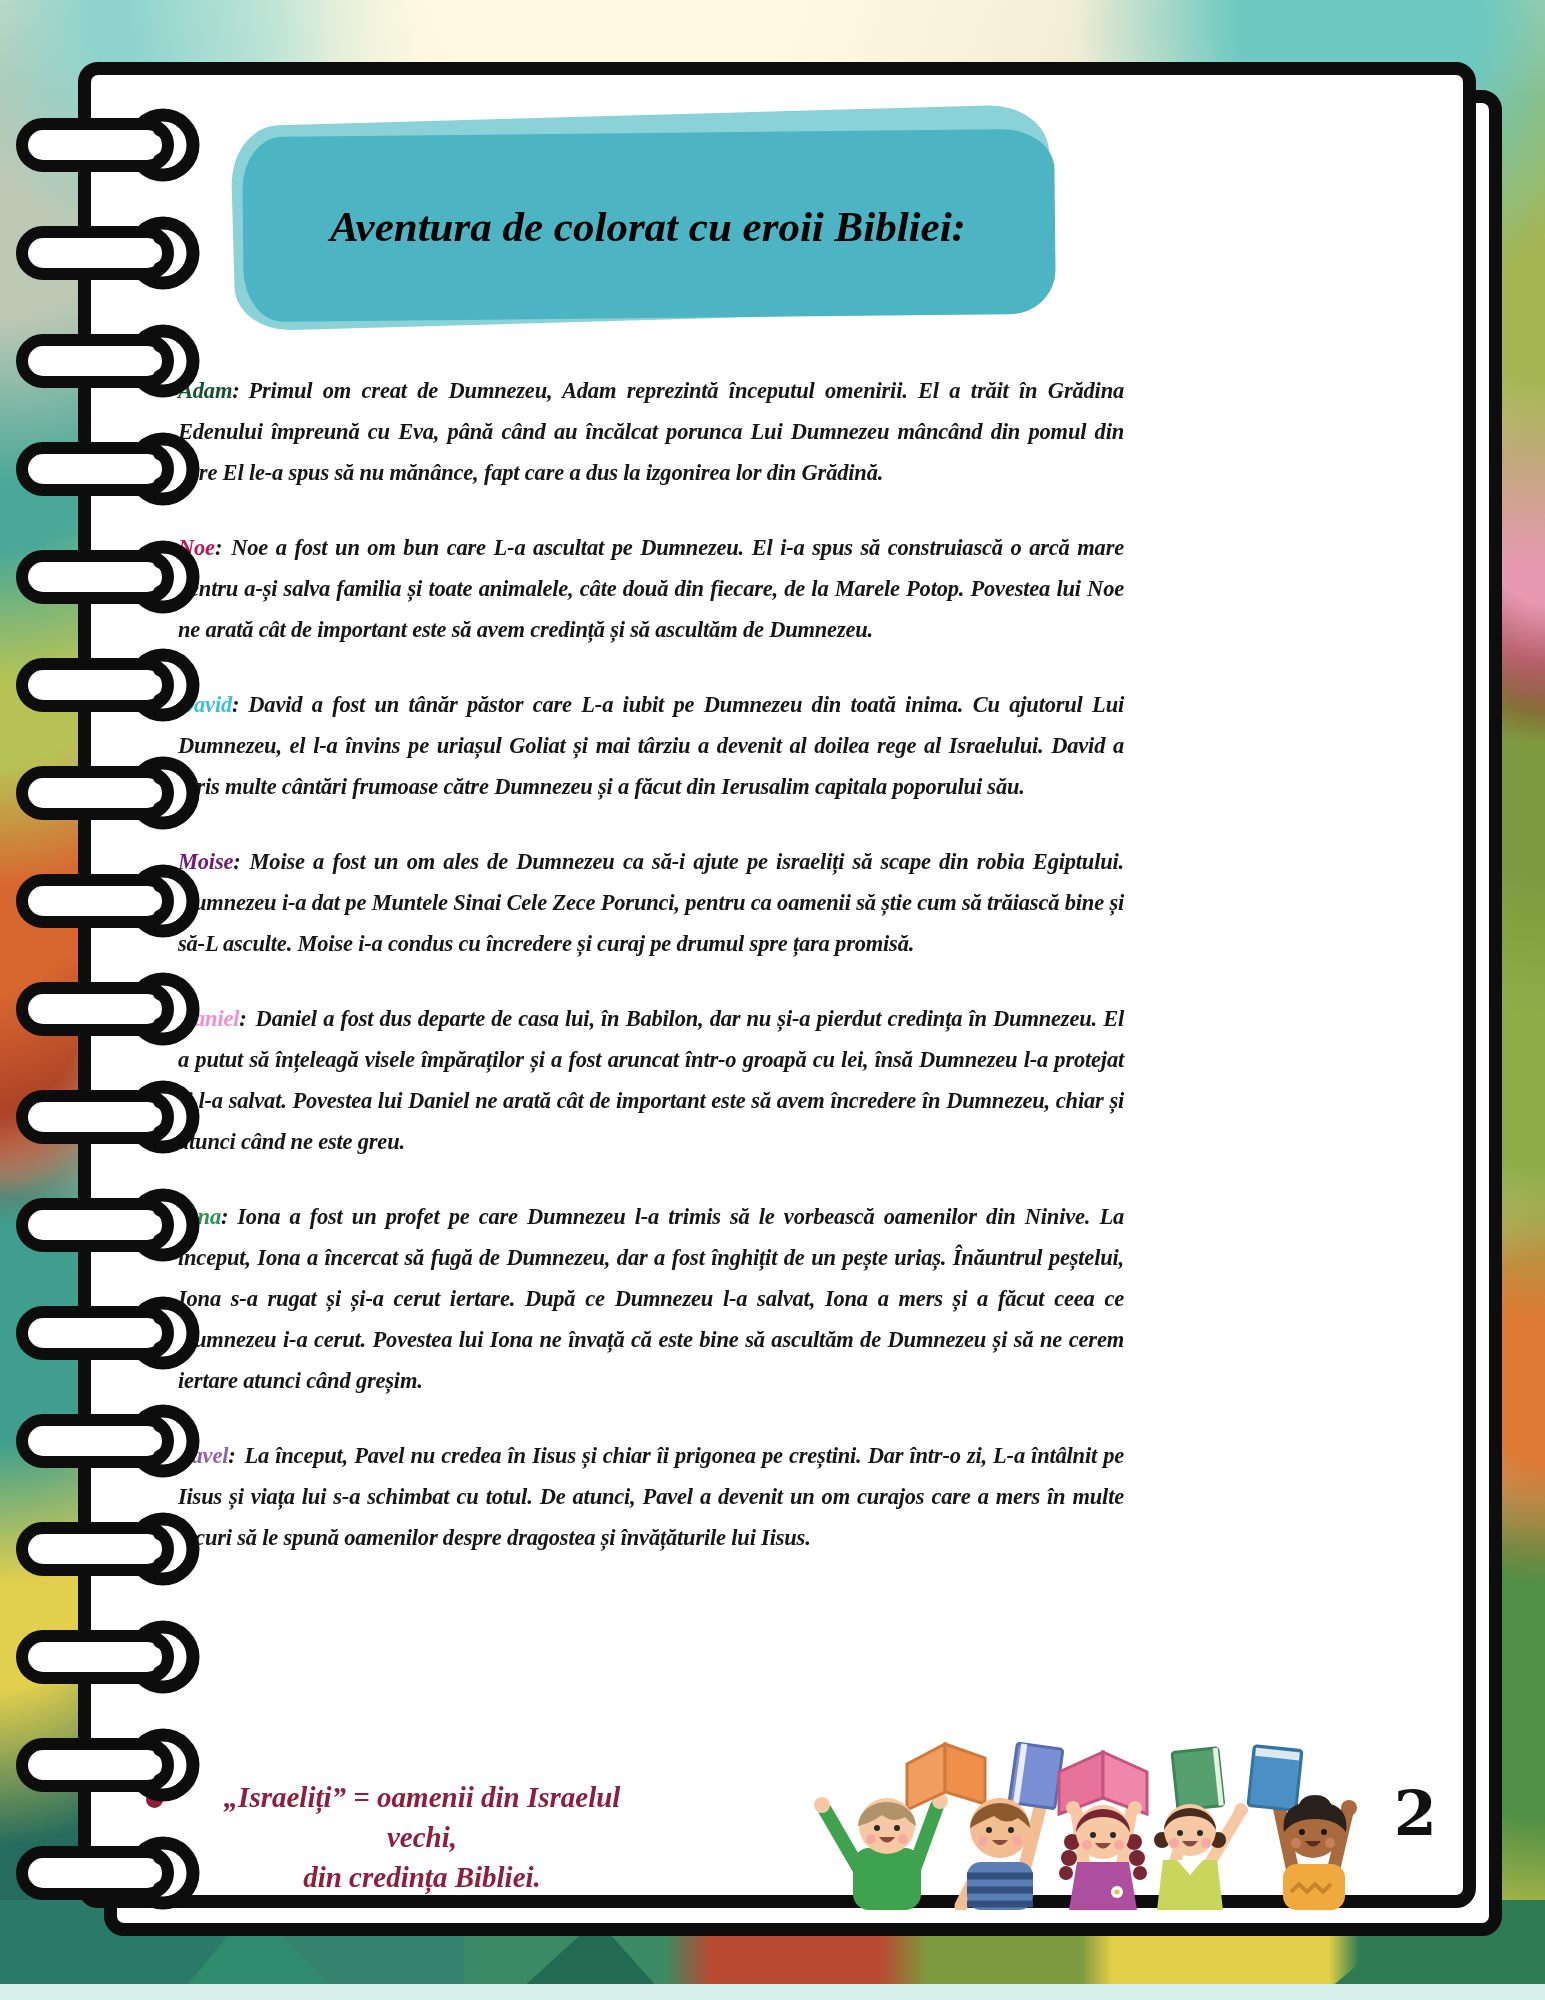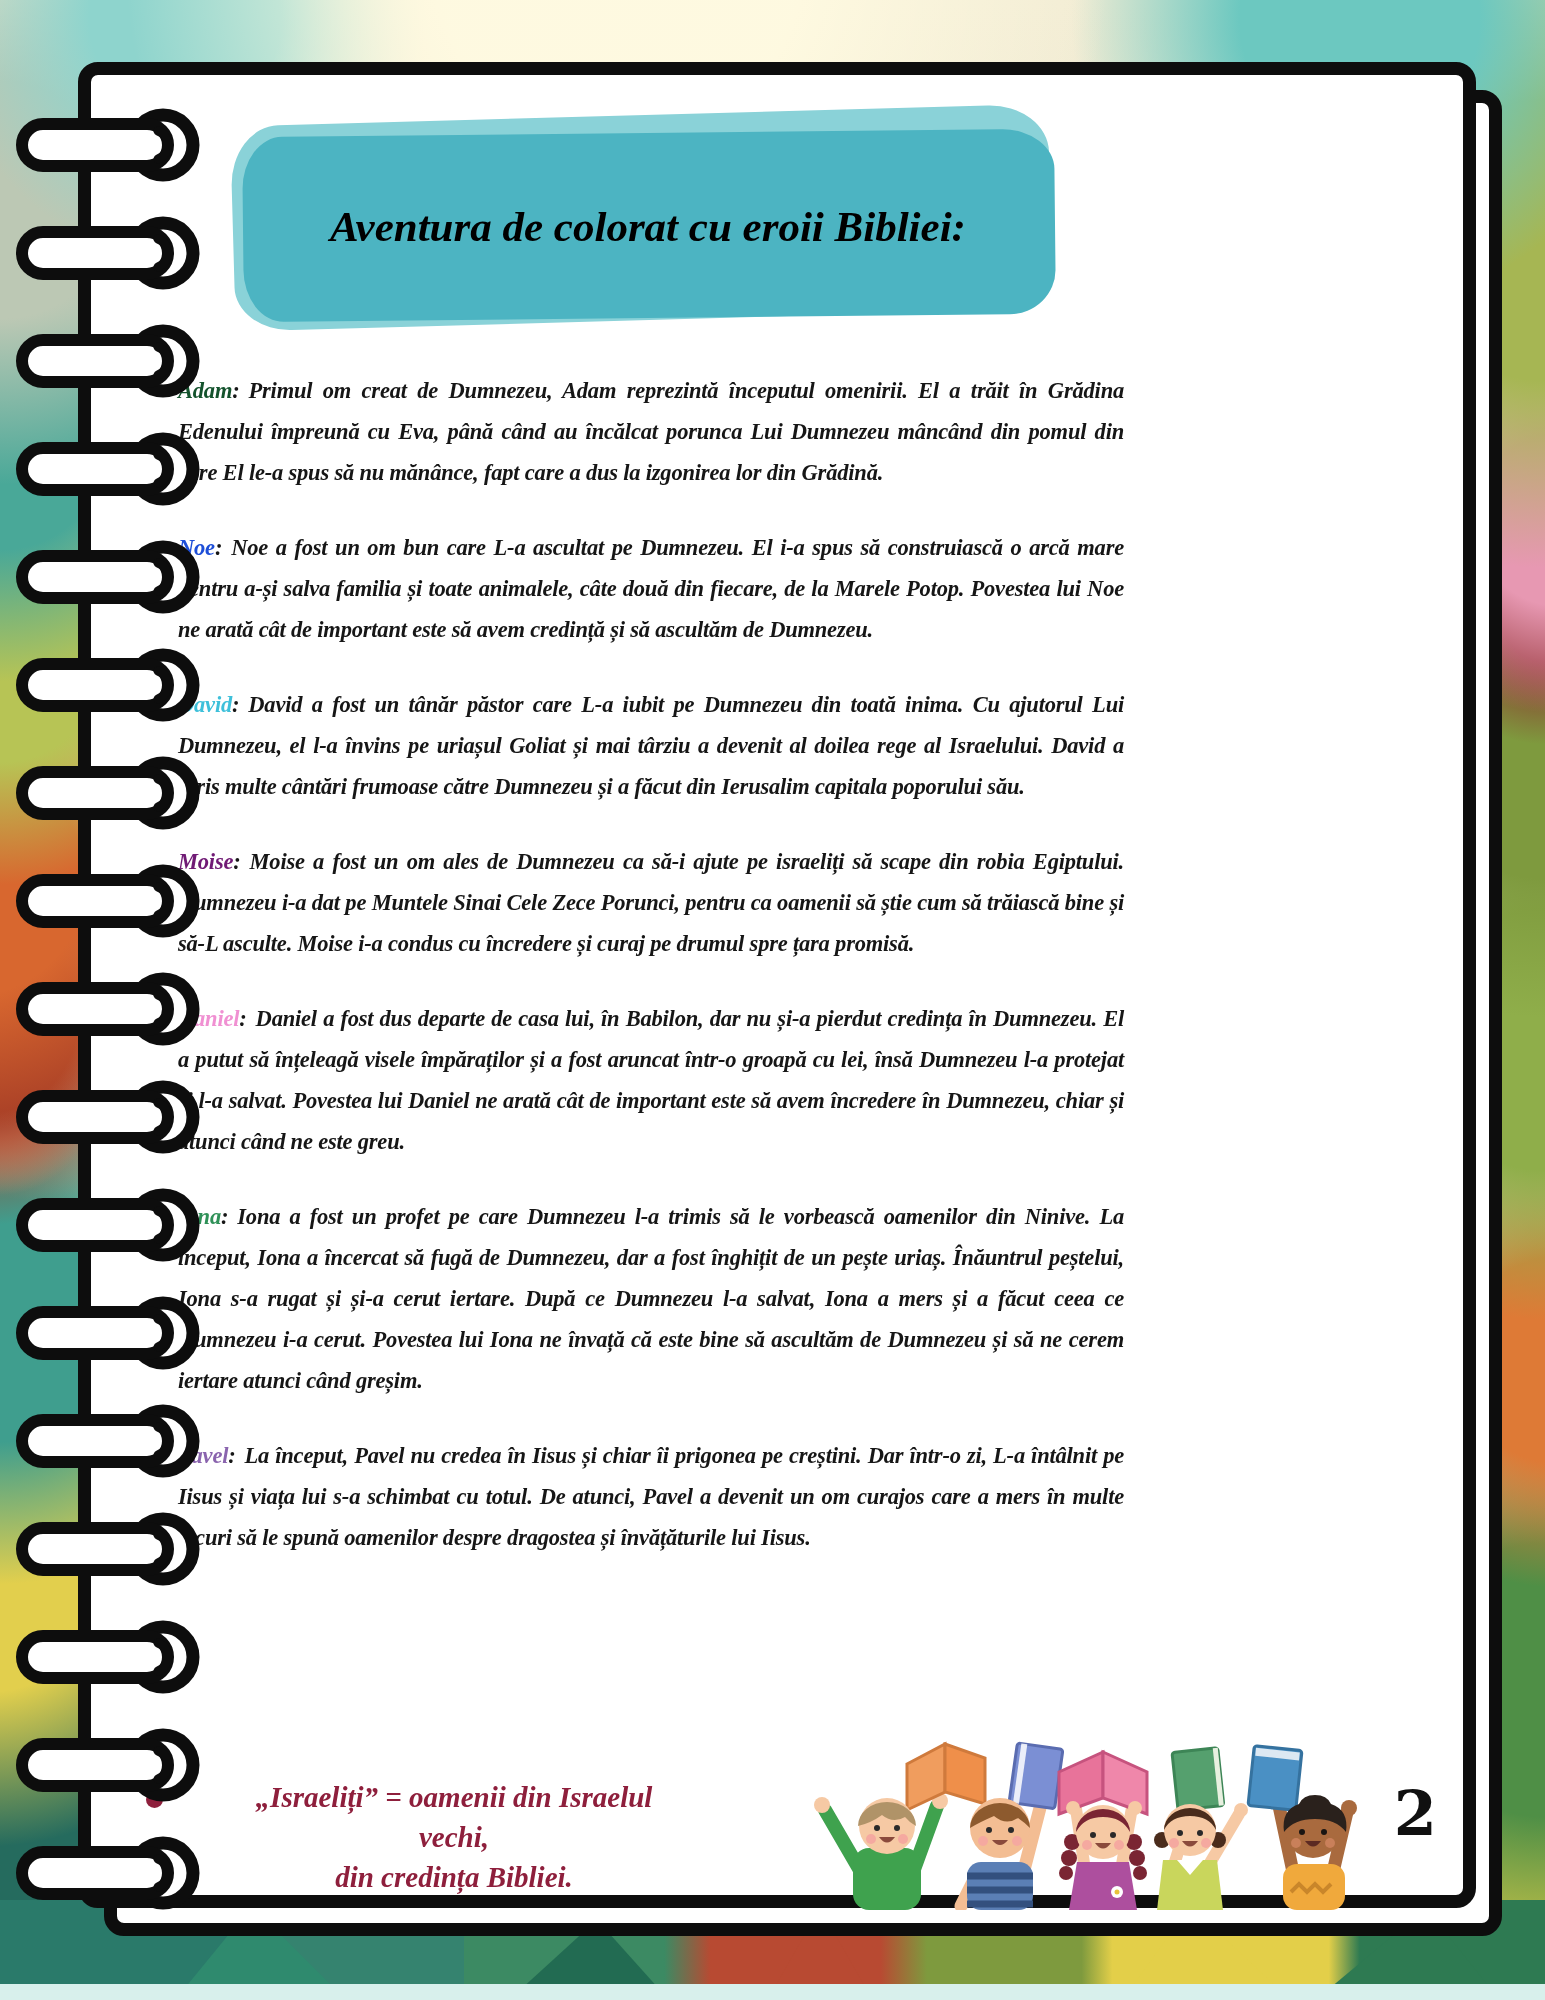--- a/index.html
+++ b/index.html
@@ -64,21 +64,21 @@
   }
 
   .content { position:absolute; left:87px; top:295px; width:946px; }
   .para {
     margin:0 0 34px; font-size:22.5px; line-height:41px; letter-spacing:-0.2px;
     font-style:italic; font-weight:bold; color:#161616; text-align:justify;
   }
   .hero-name { font-weight:bold; }
   .hero-sep { margin-right:9px; }
 
-  .footnote { position:absolute; left:55px; top:1702px; display:flex; z-index:1;gap:32px; }
+  .footnote { position:absolute; left:55px; top:1702px; display:flex; z-index:1; }
   .fn-bullet { width:17px; height:17px; border-radius:50%; margin:14px 24px 0 0; }
   .fn-text { width:470px; text-align:center; font-style:italic; font-weight:bold;
     font-size:29px; line-height:40px; }
 
   .page-number {
     position:absolute; right:26px; bottom:50px; color:#101010;
     font-family:"DejaVu Serif", serif; font-weight:bold; font-size:62px; line-height:1;
   }
 
   .spirals { position:absolute; left:0; top:0; width:220px; height:2000px; z-index:4; }
@@ -106,21 +106,21 @@
       <h1 class="title" style="color: #000000;">
         <span>Aventura de colorat cu eroii Bibliei:</span>
       </h1>
     </div>
 
     <div class="content">
       <p class="para">
         <span class="hero-name" style="color: #14532d;">Adam</span><span class="hero-sep">:</span><span>Primul om creat de Dumnezeu, Adam reprezintă începutul omenirii. El a trăit în Grădina Edenului împreună cu Eva, până când au încălcat porunca Lui Dumnezeu mâncând din pomul din care El le-a spus să nu mănânce, fapt care a dus la izgonirea lor din Grădină.</span>
       </p>
       <p class="para">
-        <span class="hero-name" style="color: #1d4ed8;">Noe</span><span class="hero-sep">:</span><span>Noe a fost un om bun care L-a ascultat pe Dumnezeu. El i-a spus să construiască o arcă mare pentru a-și salva familia și toate animalele, câte două din fiecare, de la Marele Potop. Povestea lui Noe ne arată cât de important este să avem credință și să ascultăm de Dumnezeu.</span>
+        <span class="hero-name" style="color: #be185d;">Noe</span><span class="hero-sep">:</span><span>Noe a fost un om bun care L-a ascultat pe Dumnezeu. El i-a spus să construiască o arcă mare pentru a-și salva familia și toate animalele, câte două din fiecare, de la Marele Potop. Povestea lui Noe ne arată cât de important este să avem credință și să ascultăm de Dumnezeu.</span>
       </p>
       <p class="para">
         <span class="hero-name" style="color: rgb(62, 192, 218);">David</span><span class="hero-sep">:</span><span>David a fost un tânăr păstor care L-a iubit pe Dumnezeu din toată inima. Cu ajutorul Lui Dumnezeu, el l-a învins pe uriașul Goliat și mai târziu a devenit al doilea rege al Israelului. David a scris multe cântări frumoase către Dumnezeu și a făcut din Ierusalim capitala poporului său.</span>
       </p>
       <p class="para">
         <span class="hero-name" style="color: #701a75;">Moise</span><span class="hero-sep">:</span><span>Moise a fost un om ales de Dumnezeu ca să-i ajute pe israeliți să scape din robia Egiptului. Dumnezeu i-a dat pe Muntele Sinai Cele Zece Porunci, pentru ca oamenii să știe cum să trăiască bine și să-L asculte. Moise i-a condus cu încredere și curaj pe drumul spre țara promisă.</span>
       </p>
       <p class="para">
         <span class="hero-name" style="color: rgb(240, 144, 210);">Daniel</span><span class="hero-sep">:</span><span>Daniel a fost dus departe de casa lui, în Babilon, dar nu și-a pierdut credința în Dumnezeu. El a putut să înțeleagă visele împăraților și a fost aruncat într-o groapă cu lei, însă Dumnezeu l-a protejat și l-a salvat. Povestea lui Daniel ne arată cât de important este să avem încredere în Dumnezeu, chiar și atunci când ne este greu.</span>
       </p>

